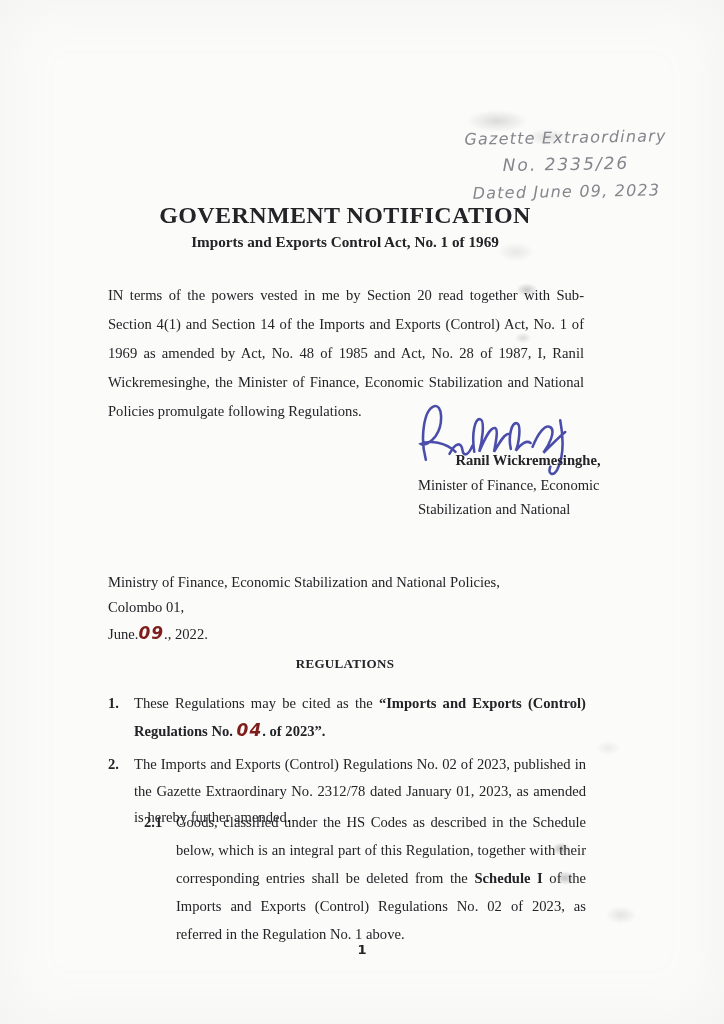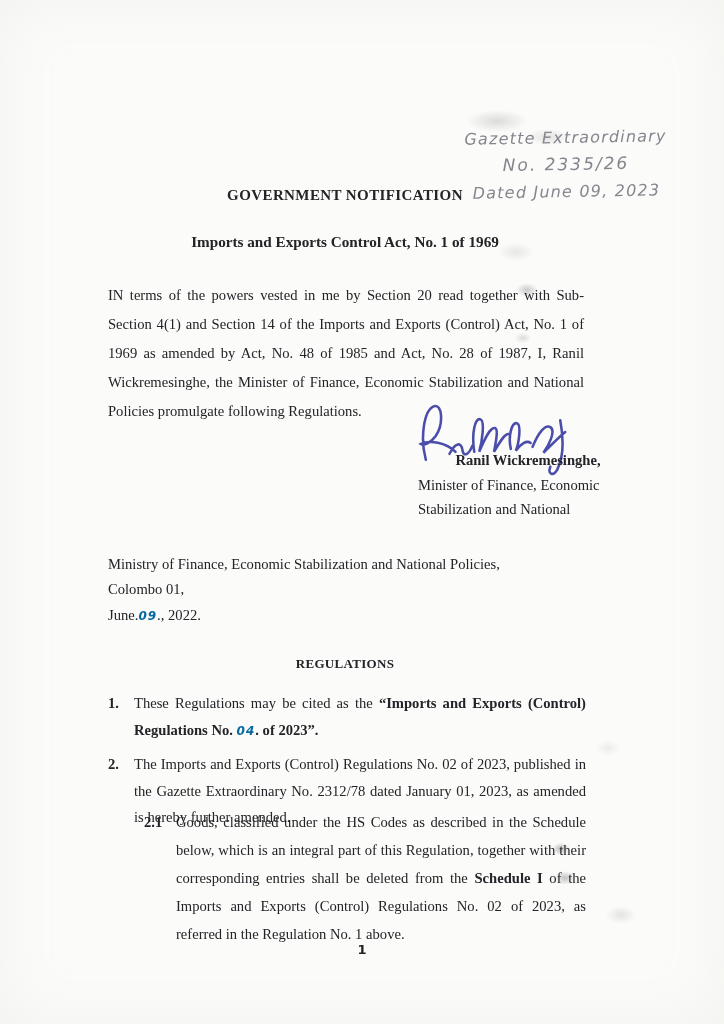--- a/index.html
+++ b/index.html
@@ -27,44 +27,44 @@
   }
   .handnote{
     position:absolute;left:446px;top:124px;width:240px;
     text-align:center;
     font-family:"DejaVu Sans",sans-serif;font-style:italic;
     color:#85868d;font-size:16px;line-height:27px;letter-spacing:1.2px;
     transform:rotate(-1deg);
   }
   .handnote .l2{font-size:17px;letter-spacing:2px;}
   .doc-title{
-    position:absolute;left:108px;top:187px;width:474px;margin:0;
-    text-align:center;font-size:15px;font-weight:bold;letter-spacing:.4px;
+    position:absolute;left:108px;top:202px;width:474px;margin:0;
+    text-align:center;font-size:24px;font-weight:bold;letter-spacing:.4px;
   }
   .doc-subtitle{
     position:absolute;left:108px;top:233px;width:474px;margin:0;
     text-align:center;font-size:15.2px;font-weight:bold;
   }
   .intro{
     position:absolute;left:108px;top:281px;width:476px;margin:0;
     font-size:14.6px;line-height:29px;text-align:justify;
   }
   .sig-svg{position:absolute;left:412px;top:394px;width:168px;height:86px;}
   .sig-text{
     position:absolute;left:418px;top:448px;width:220px;
     font-size:14.6px;line-height:24.6px;
   }
   .sig-name{font-weight:bold;text-align:center;}
   .ministry{
-    position:absolute;left:108px;top:552px;width:476px;
+    position:absolute;left:108px;top:570px;width:476px;
     font-size:14.6px;line-height:25.4px;
   }
   .hand-blue{
     font-family:"DejaVu Sans",sans-serif;font-style:italic;
-    color:#0369a1;font-weight:600;font-size:12px;letter-spacing:1px;
+    color:#7f1d1d;font-weight:600;font-size:17px;letter-spacing:1px;
   }
   .reg-heading{
     position:absolute;left:108px;top:656px;width:474px;margin:0;
     text-align:center;font-size:13px;font-weight:bold;letter-spacing:.3px;
   }
   .item{position:absolute;display:flex;font-size:14.6px;}
   .item .num{font-weight:bold;flex:none;}
   .item .itxt{flex:1;text-align:justify;}
   .item1{left:108px;top:690px;width:478px;line-height:26.5px;}
   .item1 .num{width:26px;}

